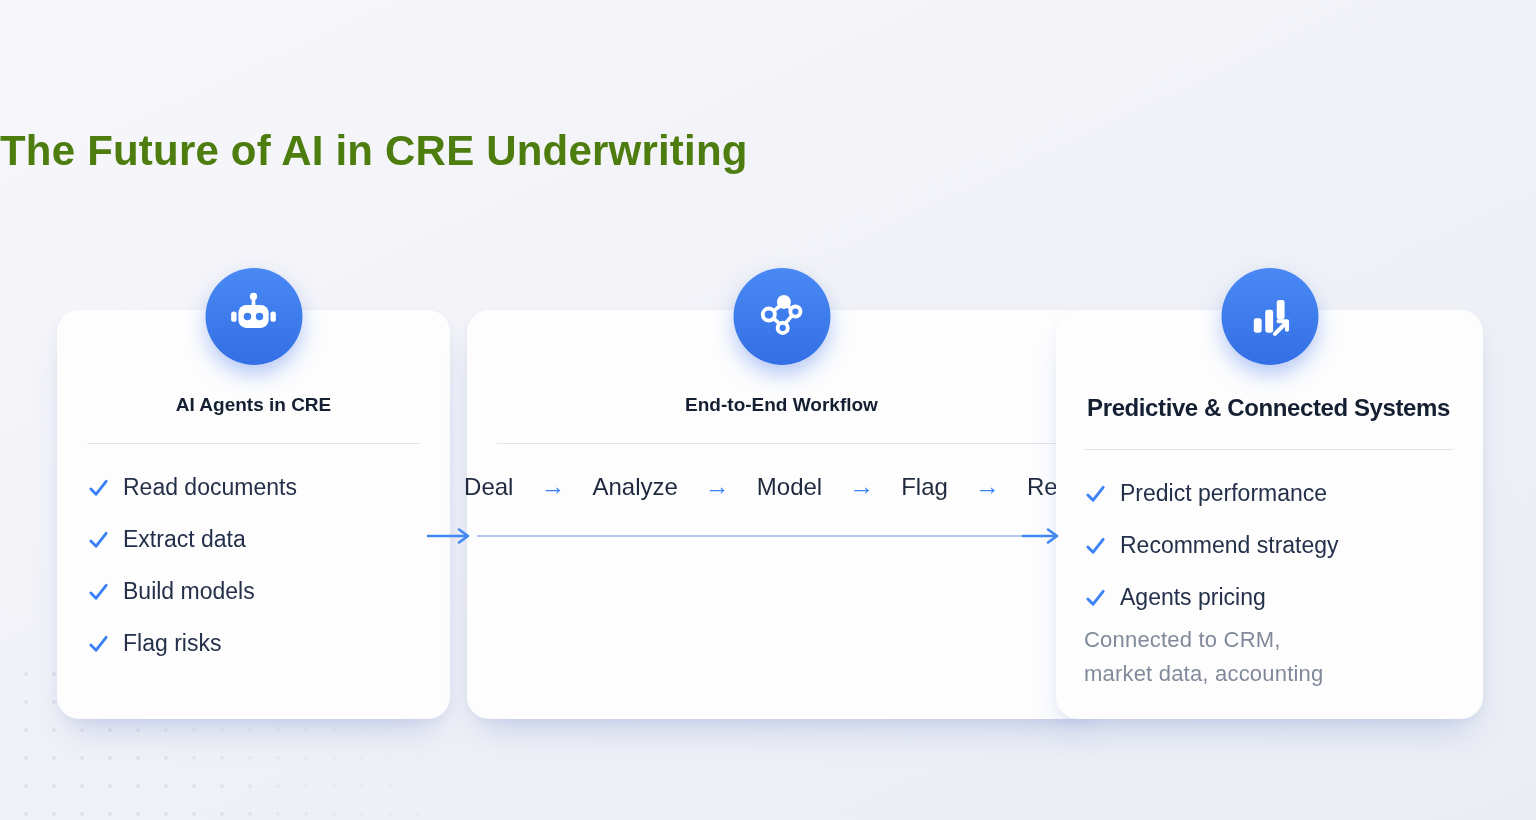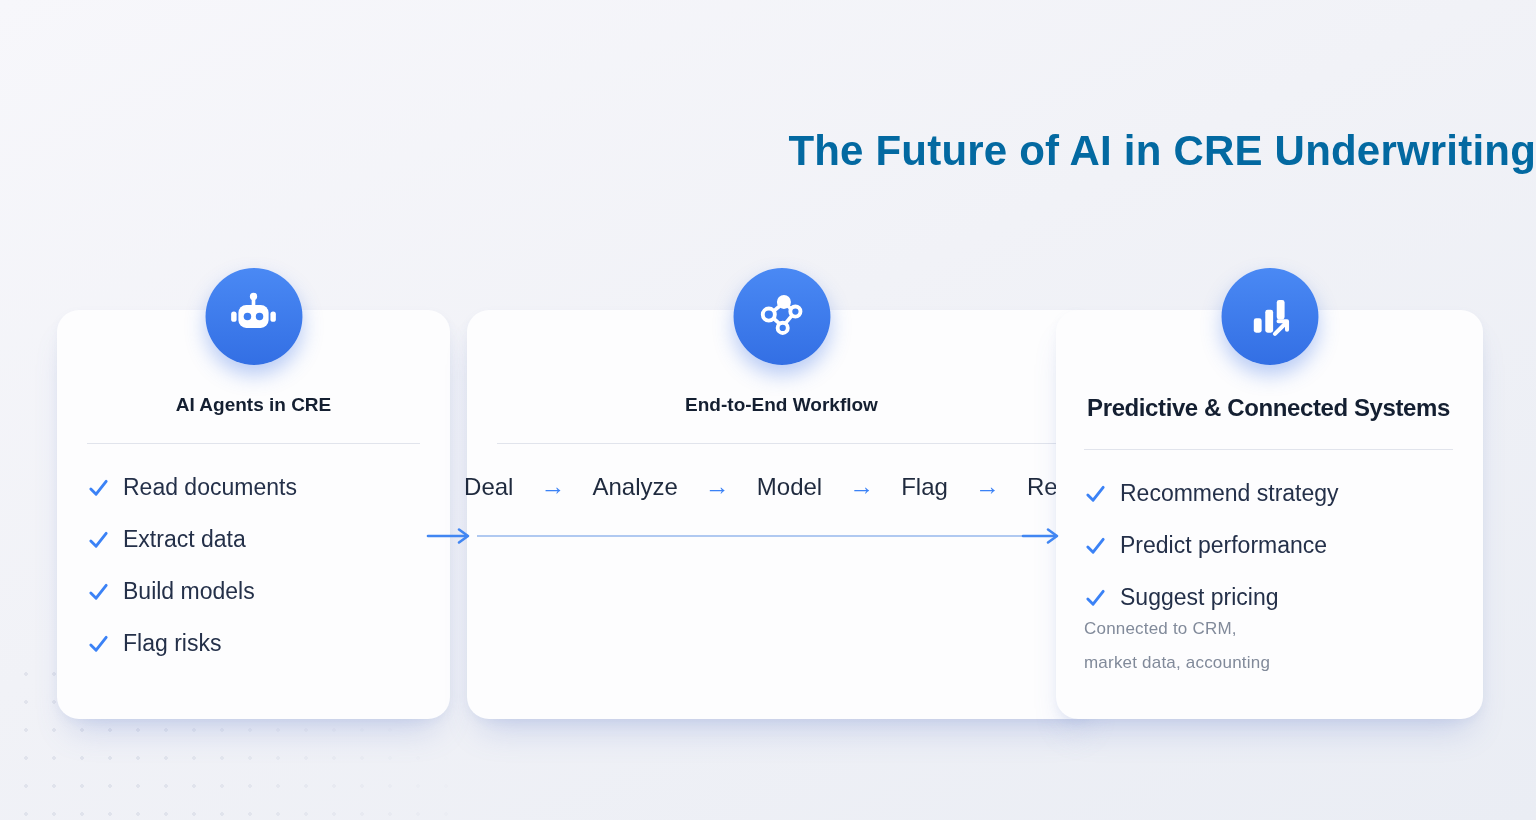--- a/index.html
+++ b/index.html
@@ -17,25 +17,25 @@
     background-image: radial-gradient(circle, #d4d8e4 1.6px, transparent 1.7px);
     background-size: 28px 28px;
     background-position: 12px 18px;
     opacity: .55;
     -webkit-mask-image: linear-gradient(45deg, #000 35%, transparent 85%);
     mask-image: linear-gradient(45deg, #000 35%, transparent 85%);
   }
   .page-title {
     position: absolute;
     top: 127px; left: 0; right: 0;
-    text-align: right;
+    text-align: left;
     font-size: 42px;
     font-weight: 600;
     letter-spacing: .2px;
-    color: #0369a1;
+    color: #4d7c0f;
   }
   .card {
     position: absolute;
     top: 310px;
     height: 409px;
     background: #fdfdfe;
     border-radius: 22px;
     box-shadow: 0 22px 34px -14px rgba(100, 125, 205, .30), 0 4px 10px rgba(120, 135, 190, .08);
     padding: 0 30px;
   }
@@ -102,22 +102,22 @@
     white-space: nowrap;
   }
   .flow-arrow {
     color: #3b82f6;
     font-size: 25px;
     font-weight: 400;
     transform: translateY(-1px);
   }
 
   .note {
-    margin-top: 0;
-    font-size: 17px;
+    margin-top: 11px;
+    font-size: 22px;
     line-height: 34px;
     color: #818a9a;
     letter-spacing: .2px;
   }
 
   .connector {
     position: absolute;
     left: 425px; top: 524px;
     width: 640px; height: 24px;
     pointer-events: none;
@@ -210,33 +210,33 @@
       <polyline points="31.5,27.5 38.5,27.5 38.5,34.5" fill="none" stroke="#ffffff" stroke-width="3.4" stroke-linecap="round" stroke-linejoin="round"></polyline>
     </svg>
   </div>
   <h2 class="card-title">Predictive &amp; Connected Systems</h2>
   <hr class="divider">
   <ul class="checklist">
     <li class="checklist-item">
       <svg class="check-icon" viewBox="0 0 24 24">
           <polyline points="4,13.5 9.5,19 20,5.5" fill="none" stroke="#3b82f6" stroke-width="3" stroke-linecap="round" stroke-linejoin="round"></polyline>
         </svg>
+      <span>Predict performance</span>
+    </li>
+    <li class="checklist-item">
+      <svg class="check-icon" viewBox="0 0 24 24">
+          <polyline points="4,13.5 9.5,19 20,5.5" fill="none" stroke="#3b82f6" stroke-width="3" stroke-linecap="round" stroke-linejoin="round"></polyline>
+        </svg>
       <span>Recommend strategy</span>
     </li>
     <li class="checklist-item">
       <svg class="check-icon" viewBox="0 0 24 24">
           <polyline points="4,13.5 9.5,19 20,5.5" fill="none" stroke="#3b82f6" stroke-width="3" stroke-linecap="round" stroke-linejoin="round"></polyline>
         </svg>
-      <span>Predict performance</span>
-    </li>
-    <li class="checklist-item">
-      <svg class="check-icon" viewBox="0 0 24 24">
-          <polyline points="4,13.5 9.5,19 20,5.5" fill="none" stroke="#3b82f6" stroke-width="3" stroke-linecap="round" stroke-linejoin="round"></polyline>
-        </svg>
-      <span>Suggest pricing</span>
+      <span>Agents pricing</span>
     </li>
   </ul>
   <div class="note">
     <div>Connected to CRM,</div>
     <div>market data, accounting</div>
   </div>
 </section>
 
 <svg class="connector" viewBox="0 0 640 24">
   <line x1="3" y1="12" x2="41" y2="12" stroke="#4186f2" stroke-width="2.6" stroke-linecap="round"></line>

